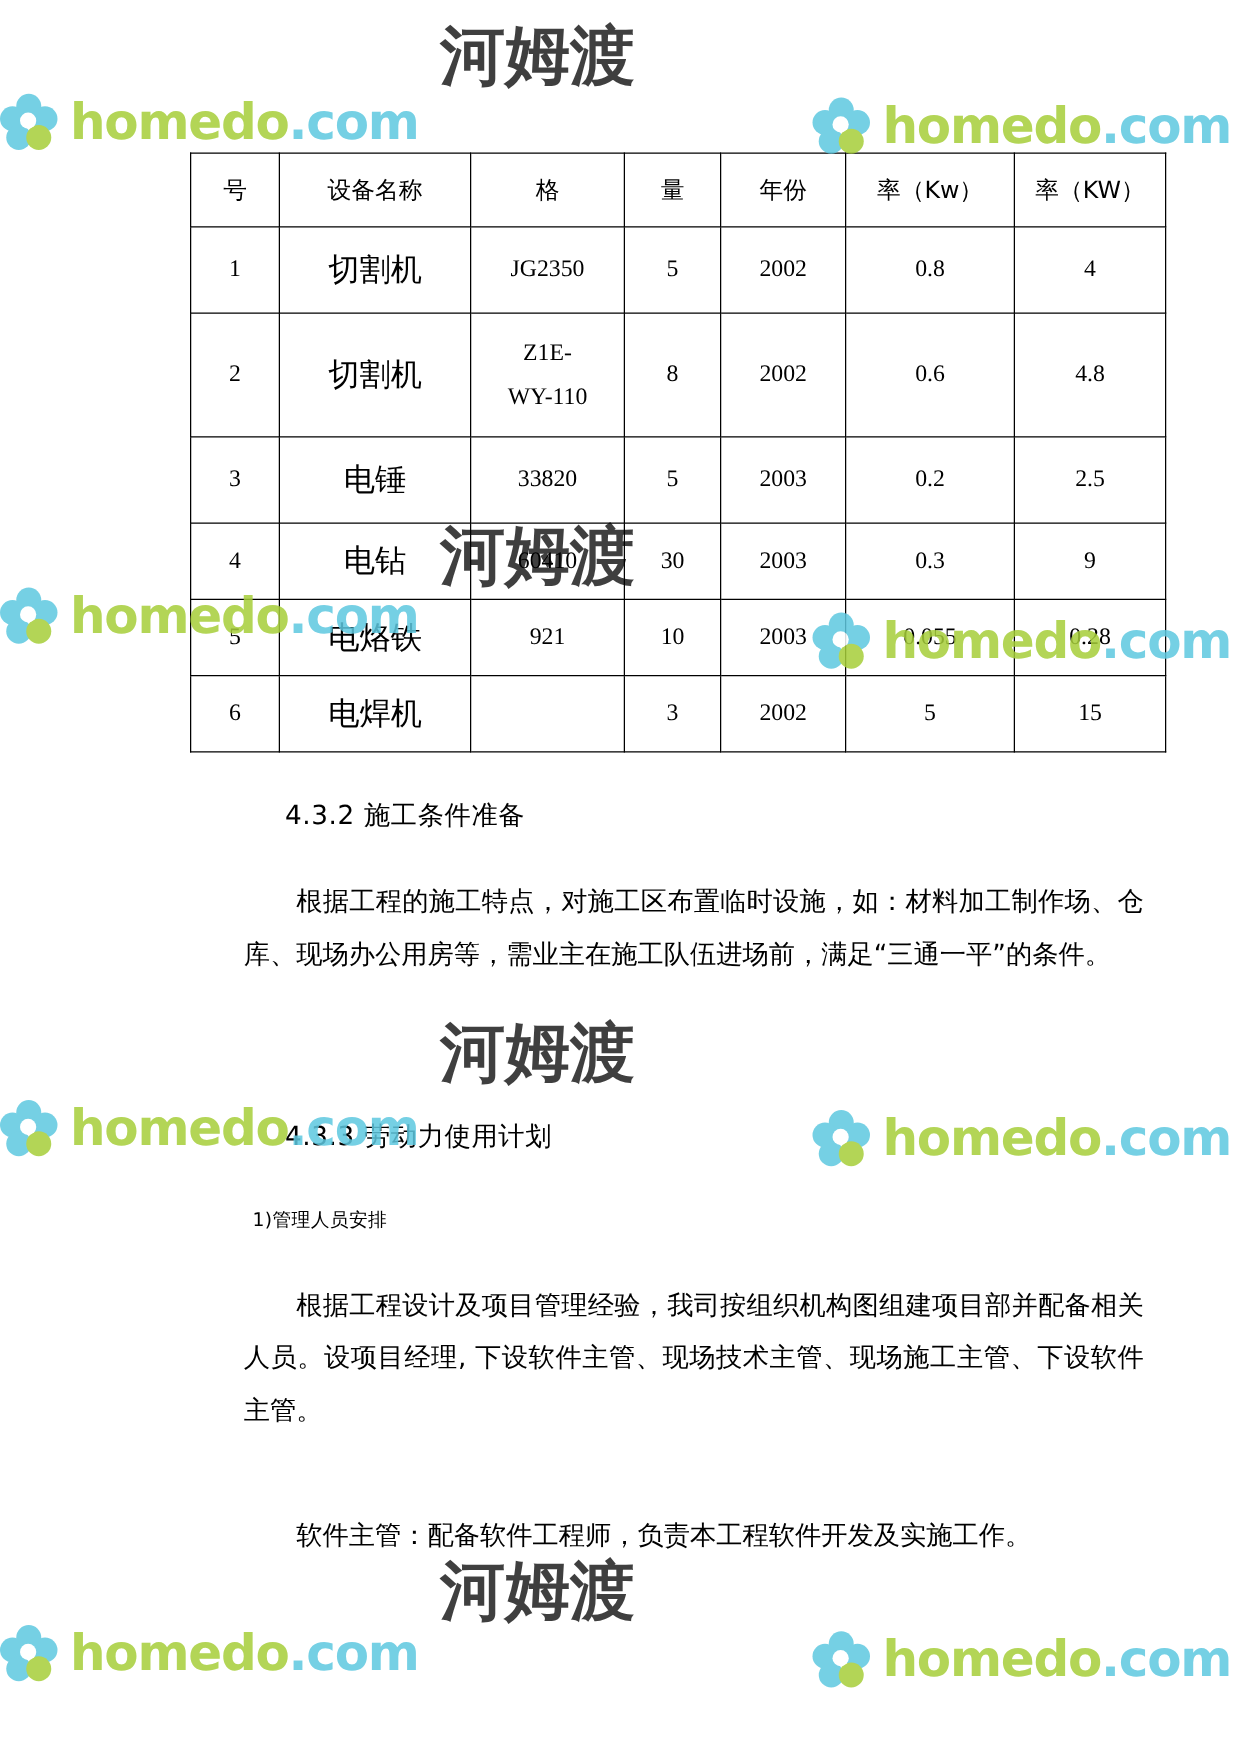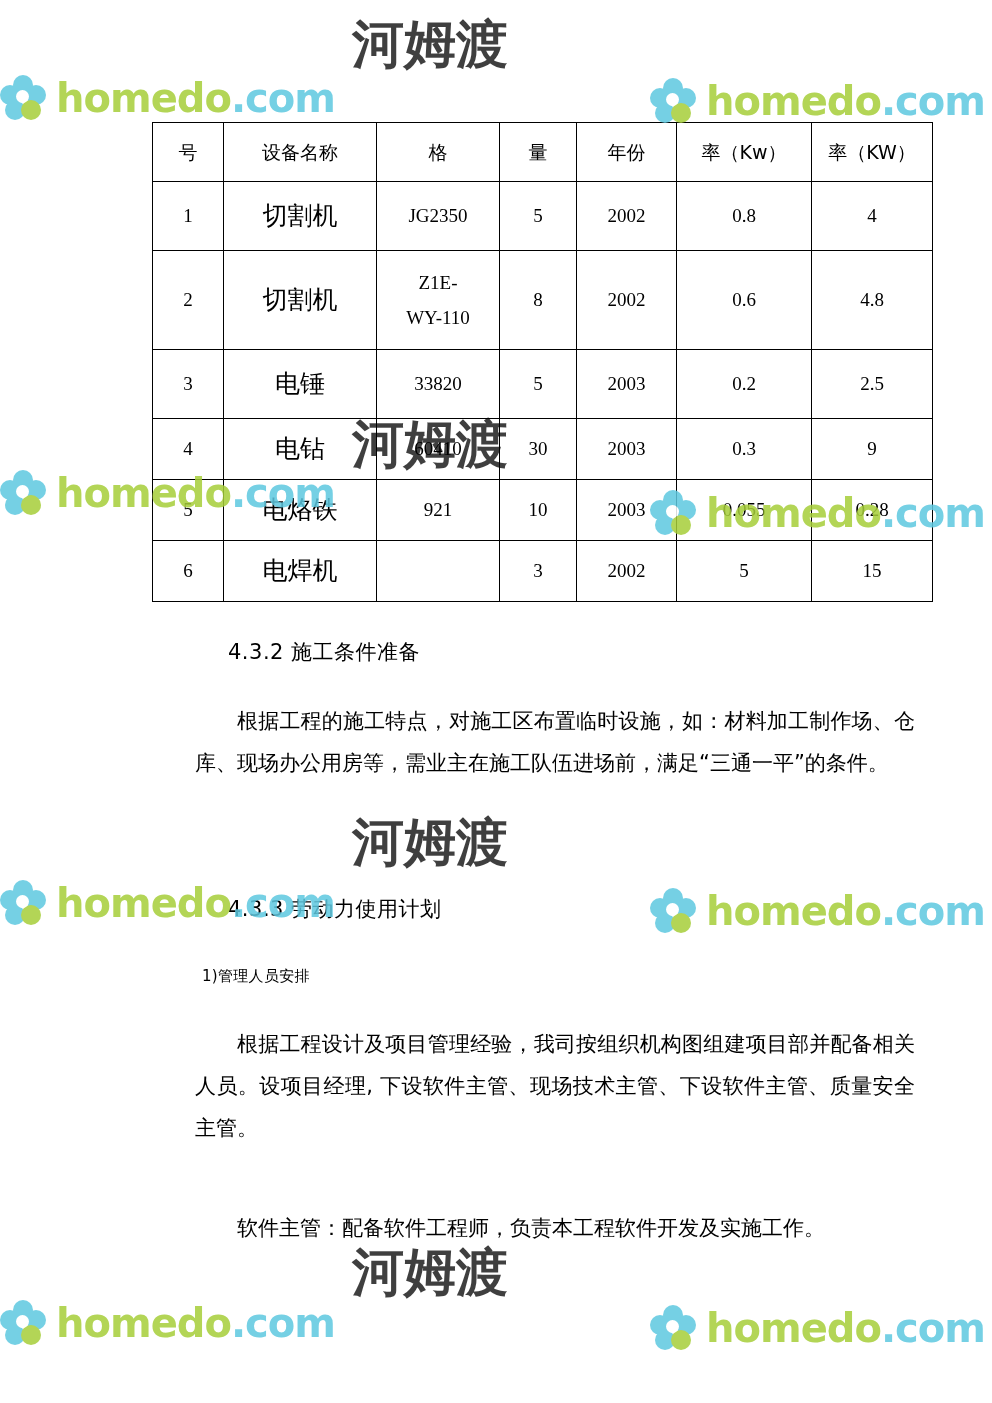--- a/index.html
+++ b/index.html
@@ -230,21 +230,21 @@
       </table>
 
     <div class="para heading" style="left:196px; top:633px;">4.3.2 施工条件准备</div>
 
     <div class="body-block indent" style="left:152px; top:700px;">根据工程的施工特点，对施工区布置临时设施，如：材料加工制作场、仓库、现场办公用房等，需业主在施工队伍进场前，满足“三通一平”的条件。</div>
 
     <div class="para heading" style="left:196px; top:890px;">4.3.3 劳动力使用计划</div>
 
     <div class="para small-note" style="left:174px; top:962px;margin-left:28px;">1)管理人员安排</div>
 
-    <div class="body-block indent" style="left:152px; top:1023px;">根据工程设计及项目管理经验，我司按组织机构图组建项目部并配备相关人员。设项目经理, 下设软件主管、现场技术主管、下设软件主管、质量安全主管。</div>
+    <div class="body-block indent" style="left:152px; top:1023px;">根据工程设计及项目管理经验，我司按组织机构图组建项目部并配备相关人员。设项目经理, 下设软件主管、现场技术主管、现场施工主管、下设软件主管。</div>
 
     <div class="body-block indent" style="left:152px; top:1207px;">软件主管：配备软件工程师，负责本工程软件开发及实施工作。</div>
 
   </div>
 
   <div class="wm-layer">
 
     <div class="wm-cn" style="left:352px; top:10px;">河姆渡</div>
 
     <div class="wm" style="left:0px; top:75px;">

